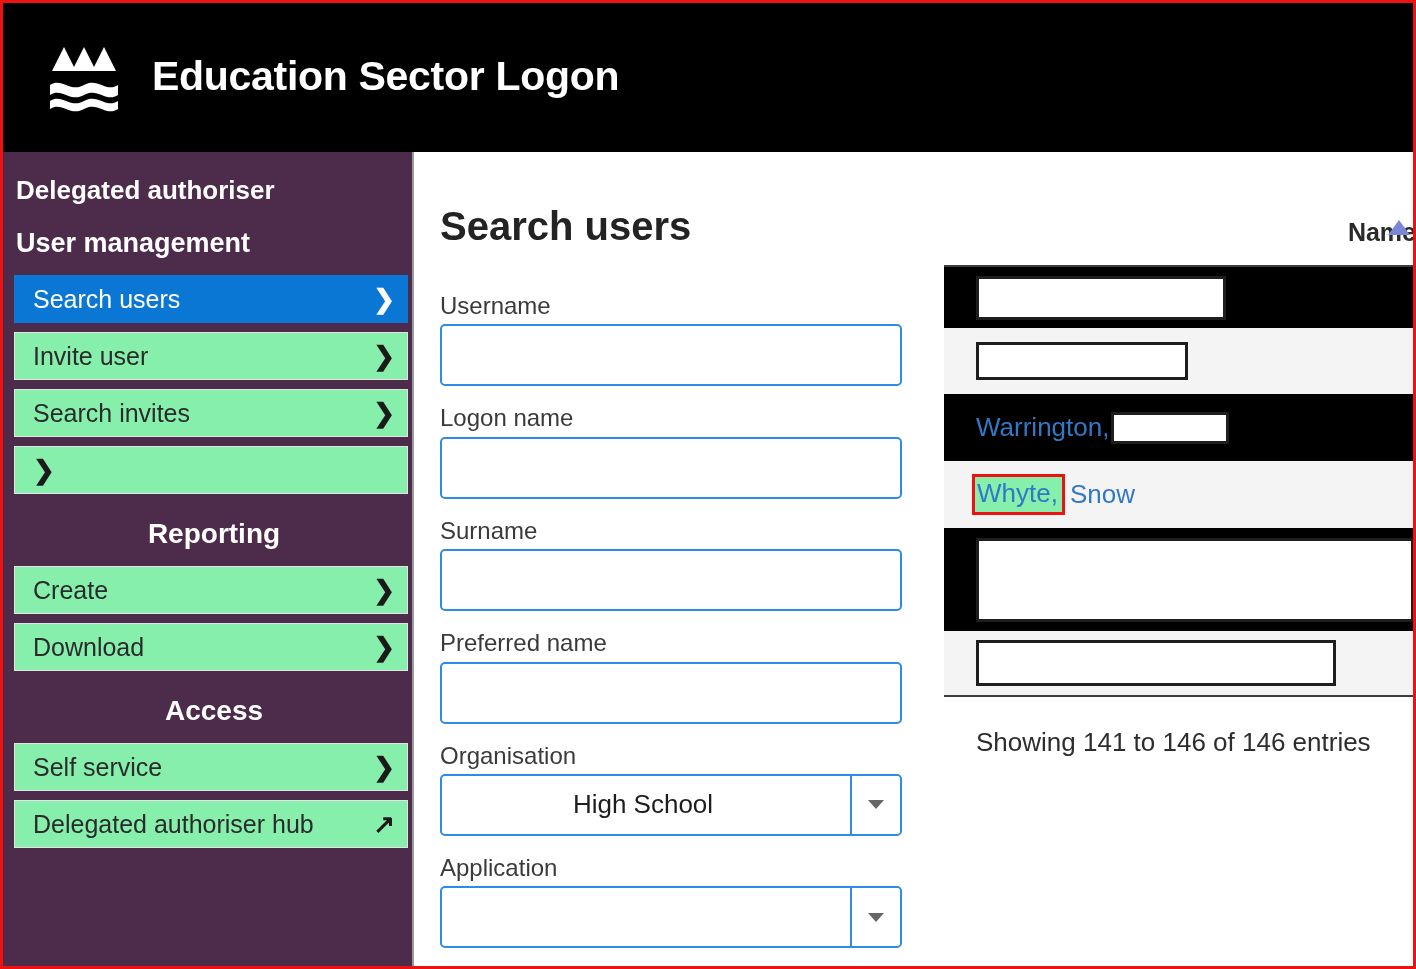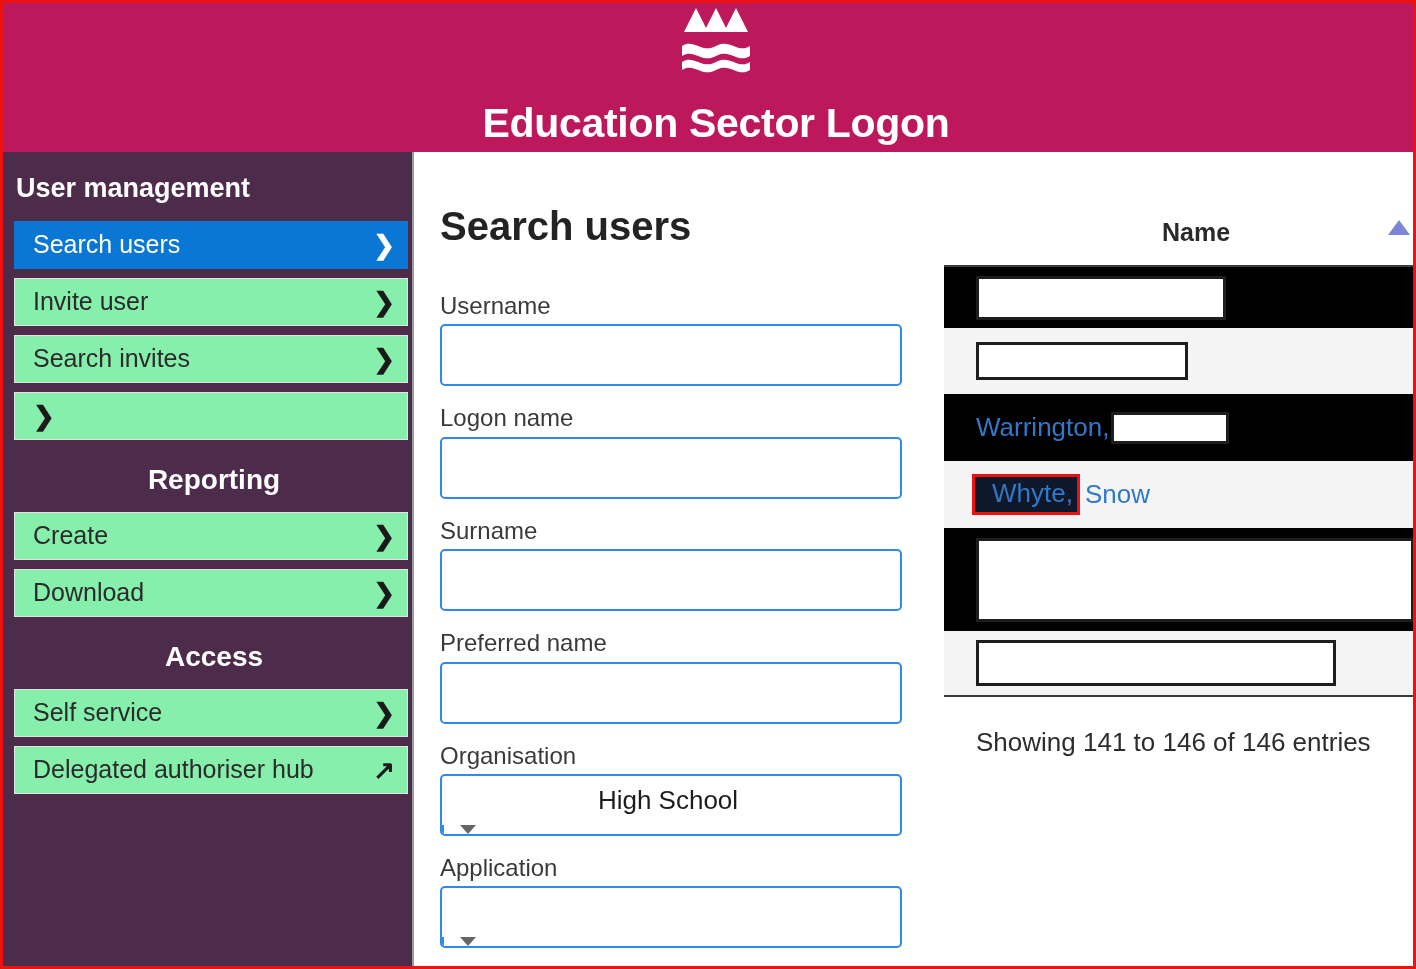--- a/index.html
+++ b/index.html
@@ -32,26 +32,25 @@
     inset: 0;
     display: flex;
     flex-direction: column;
     background: #ffffff;
   }
 
   
   #app-header {
     height: 152px;
     min-height: 152px;
-    background: #be185d;
+    background: #000000;
     display: flex;
     align-items: center;
-    padding-left: 16px;
+    padding-left: 42px;
     gap: 26px;
-    flex-direction: column;
   }
   .logo-mark {
     width: 84px;
     height: 74px;
     flex: 0 0 auto;
     display: block;
   }
   #app-title {
     color: #ffffff;
     font-size: 41px;
@@ -163,21 +162,20 @@
   }
   .select-wrap {
     width: 462px;
     height: 62px;
     border: 2px solid #2f8ae8;
     border-radius: 5px;
     display: flex;
     align-items: stretch;
     background: #ffffff;
     overflow: hidden;
-    flex-direction: column;
   }
   .select-value {
     flex: 1 1 auto;
     display: flex;
     align-items: center;
     justify-content: center;
     font-size: 26px;
     color: #1d1d1d;
     padding-right: 6px;
   }
@@ -204,21 +202,21 @@
     padding: 58px 0 0 0;
     min-width: 0;
     position: relative;
   }
   #results-table {
     width: 100%;
     border-collapse: collapse;
     table-layout: fixed;
   }
   #results-table th {
-    text-align: center;
+    text-align: right;
     font-size: 25px;
     font-weight: bold;
     color: #2a2a2a;
     padding: 8px 0 18px 32px;
     border-bottom: 2px solid #3c3c3c;
     position: relative;
   }
   .sort-asc-tri {
     position: absolute;
     right: 6px;
@@ -249,22 +247,22 @@
     vertical-align: middle;
   }
   .name-link {
     color: #3178c6;
     cursor: pointer;
     white-space: nowrap;
   }
   .annot-box {
     display: inline-block;
     border: 3px solid #ee1111;
-    background: #0f172a;
-    padding: 1px 4px 3px 17px;
+    background: #86efac;
+    padding: 1px 4px 3px 2px;
     margin-left: -4px;
   }
   #showing-entries {
     font-size: 26px;
     color: #2d2d2d;
     padding: 30px 0 0 32px;
   }
 </style>
 </head>
 <body>
@@ -279,20 +277,21 @@
       <path d="M8,46 C20,38 28,54 42,46 C56,38 64,54 76,46 L76,56 C64,64 56,48 42,56 C28,64 20,48 8,56 Z" fill="#ffffff"></path>
       <path d="M8,62 C20,54 28,70 42,62 C56,54 64,70 76,62 L76,70 C64,78 56,62 42,70 C28,78 20,62 8,70 Z" fill="#ffffff"></path>
     </svg>
     <div id="app-title">Education Sector Logon</div>
   </div>
 
   <div id="body-split">
 
     <nav id="sidebar">
 
+      <div class="nav-heading">Delegated authoriser</div>
 
       <div class="nav-heading sub">User management</div>
 
       <div class="nav-item active">
         <span class="label">Search users</span>
         <span class="chev">❯</span>
       </div>
       <div class="nav-item">
         <span class="label">Invite user</span>
         <span class="chev">❯</span>

